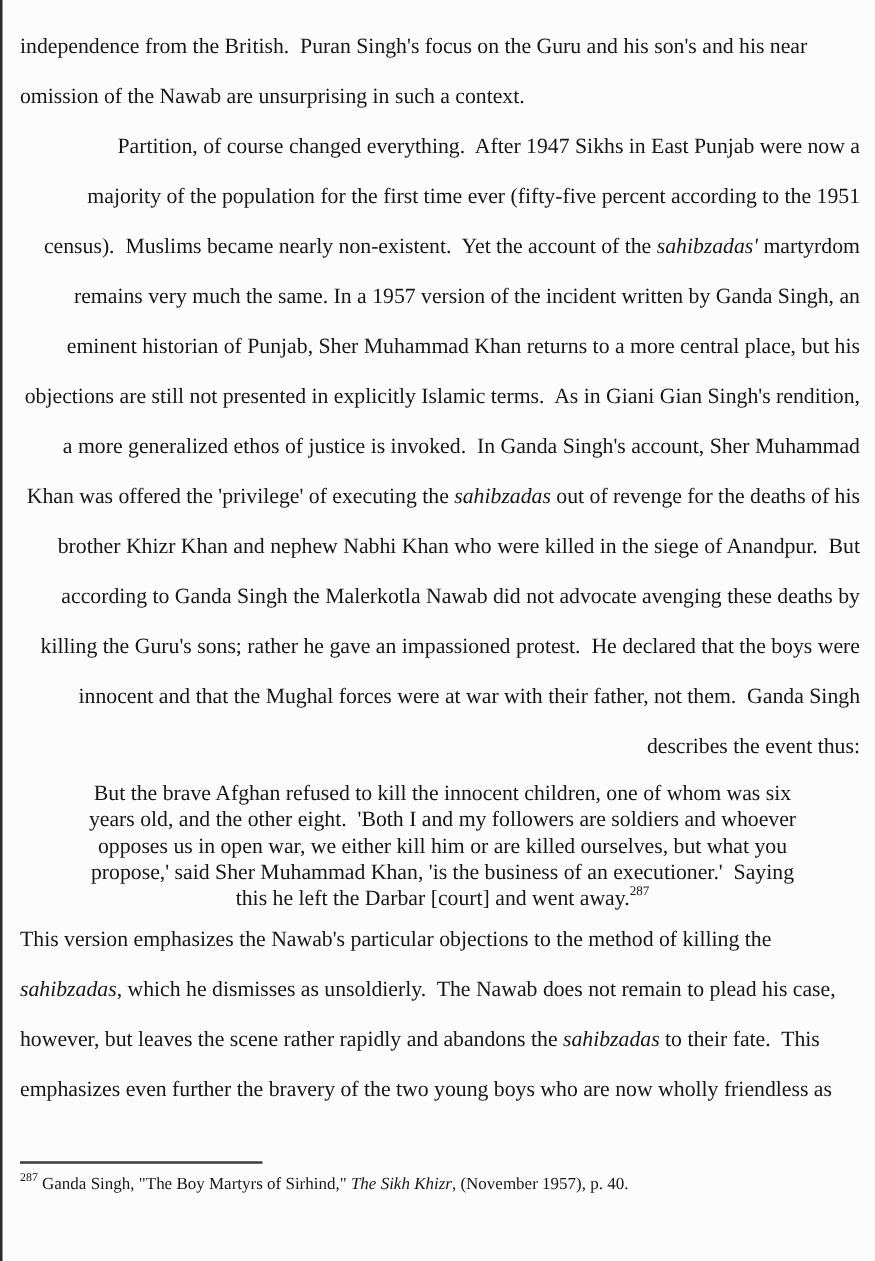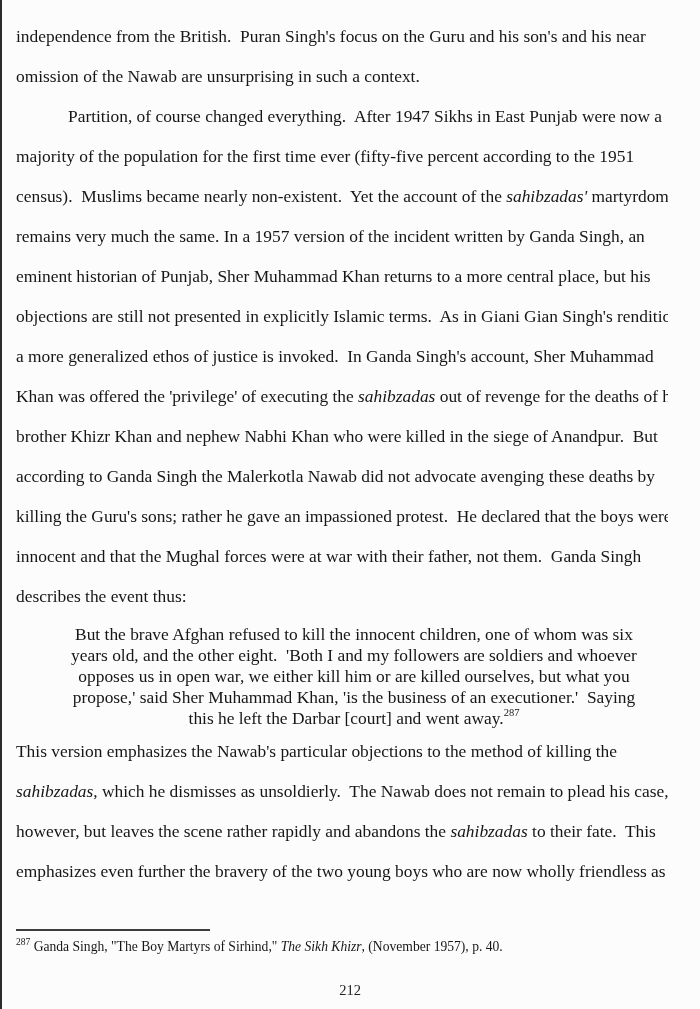--- a/index.html
+++ b/index.html
@@ -8,20 +8,21 @@
     background: #fcfcfc;
   }
   .page {
     position: relative;
     width: 668px;
     height: 1009px;
     background: #fcfcfc;
     color: #161616;
     font-family: "Liberation Serif", "DejaVu Serif", serif;
     overflow: hidden;
+    padding-left: 28px;
   }
   .scan-edge {
     position: absolute;
     left: 0;
     top: 0;
     width: 2px;
     height: 1009px;
     background: #2b2b2b;
   }
   .body-text {
@@ -30,21 +31,21 @@
     left: 16px;
     width: 672px;
     font-size: 17.4px;
   }
   p.para {
     margin: 0;
     line-height: 40px;
     white-space: pre-wrap;
     text-align: left;
   }
-  p.para.indented { text-indent: 52px; }
+  p.para.indented { text-indent: 52px; text-align: right; }
   p.para.closing  { margin-top: 2px; }
   .quote {
     margin: 8px 48px 0 52px;
     line-height: 21px;
     white-space: pre-wrap;
     text-align: center;
   }
   .quote sup {
     font-size: 10.5px;
     line-height: 0;
@@ -102,14 +103,13 @@
     <div class="quote"><span>But the brave Afghan refused to kill the innocent children, one of whom was six years old, and the other eight.  'Both I and my followers are soldiers and whoever opposes us in open war, we either kill him or are killed ourselves, but what you propose,' said Sher Muhammad Khan, 'is the business of an executioner.'  Saying this he left the Darbar [court] and went away.</span><sup>287</sup></div>
 
     <p class="para closing"><span>This version emphasizes the Nawab's particular objections to the method of killing the </span><i>sahibzadas</i><span>, which he dismisses as unsoldierly.  The Nawab does not remain to plead his case, however, but leaves the scene rather rapidly and abandons the </span><i>sahibzadas</i><span> to their fate.  This emphasizes even further the bravery of the two young boys who are now wholly friendless as</span></p>
   </div>
 
   <div class="footnote-area">
     <div class="footnote-rule"></div>
     <p class="footnote"><sup>287</sup><span> Ganda Singh, "The Boy Martyrs of Sirhind," </span><i>The Sikh Khizr</i><span>, (November 1957), p. 40.</span></p>
   </div>
 
-  <div class="page-number">212</div>
 </div>
 
 </body></html>

